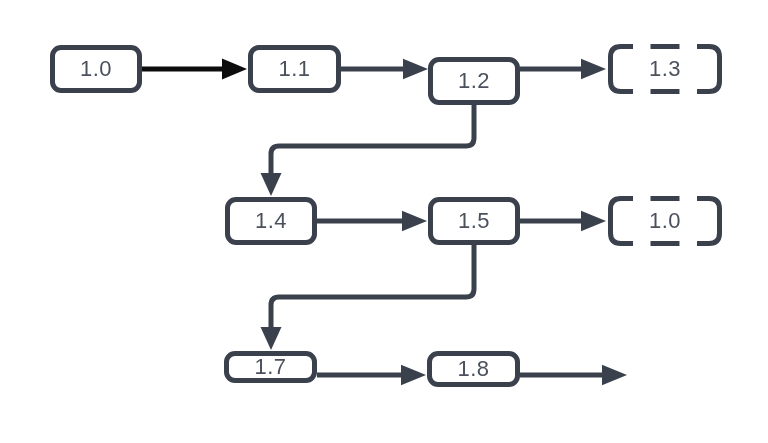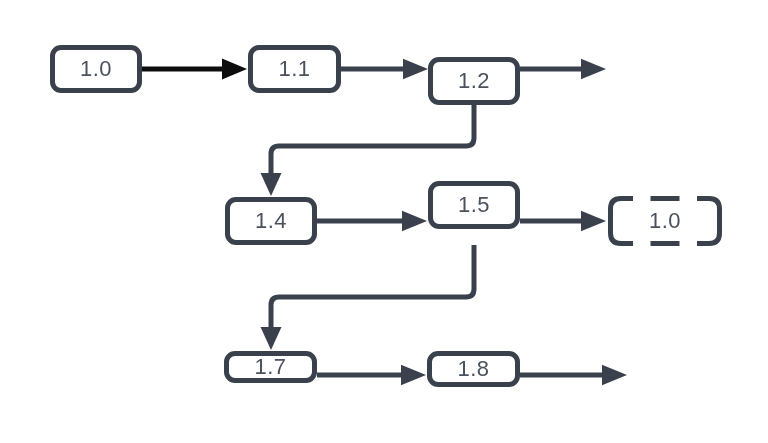--- a/index.html
+++ b/index.html
@@ -101,25 +101,34 @@
 
   <div class="node solid" style="left:50px; top:45px; width:92px; height:48px;">
     <span>1.0</span>
   </div>
   <div class="node solid" style="left:248px; top:45px; width:93px; height:48px;text-align:center;">
     <span>1.1</span>
   </div>
   <div class="node solid" style="left:428px; top:57px; width:92px; height:48px;">
     <span>1.2</span>
   </div>
+  <div class="node dashed" style="left:608px; top:44px; width:114px; height:50px;">
+    <svg class="dash-border" viewBox="0 0 114 50">
+      <path class="wire" d="M25 2.5 L13 2.5 Q2.5 2.5 2.5 13 L2.5 37 Q2.5 47.5 13 47.5 L25 47.5"></path>
+      <path class="wire" d="M89 2.5 L101 2.5 Q111.5 2.5 111.5 13 L111.5 37 Q111.5 47.5 101 47.5 L89 47.5"></path>
+      <path class="wire" d="M42.5 2.5 L71.5 2.5"></path>
+      <path class="wire" d="M42.5 47.5 L71.5 47.5"></path>
+    </svg>
+    <span>1.3</span>
+  </div>
 
   <div class="node solid" style="left:225px; top:197px; width:92px; height:48px;text-align:center;">
     <span>1.4</span>
   </div>
-  <div class="node solid" style="left:428px; top:181px; width:92px; height:48px;">
+  <div class="node solid" style="left:428px; top:197px; width:92px; height:48px;">
     <span>1.5</span>
   </div>
   <div class="node dashed" style="left:608px; top:196px; width:114px; height:50px;">
     <svg class="dash-border" viewBox="0 0 114 50">
       <path class="wire" d="M25 2.5 L13 2.5 Q2.5 2.5 2.5 13 L2.5 37 Q2.5 47.5 13 47.5 L25 47.5"></path>
       <path class="wire" d="M89 2.5 L101 2.5 Q111.5 2.5 111.5 13 L111.5 37 Q111.5 47.5 101 47.5 L89 47.5"></path>
       <path class="wire" d="M42.5 2.5 L71.5 2.5"></path>
       <path class="wire" d="M42.5 47.5 L71.5 47.5"></path>
     </svg>
     <span>1.0</span>

